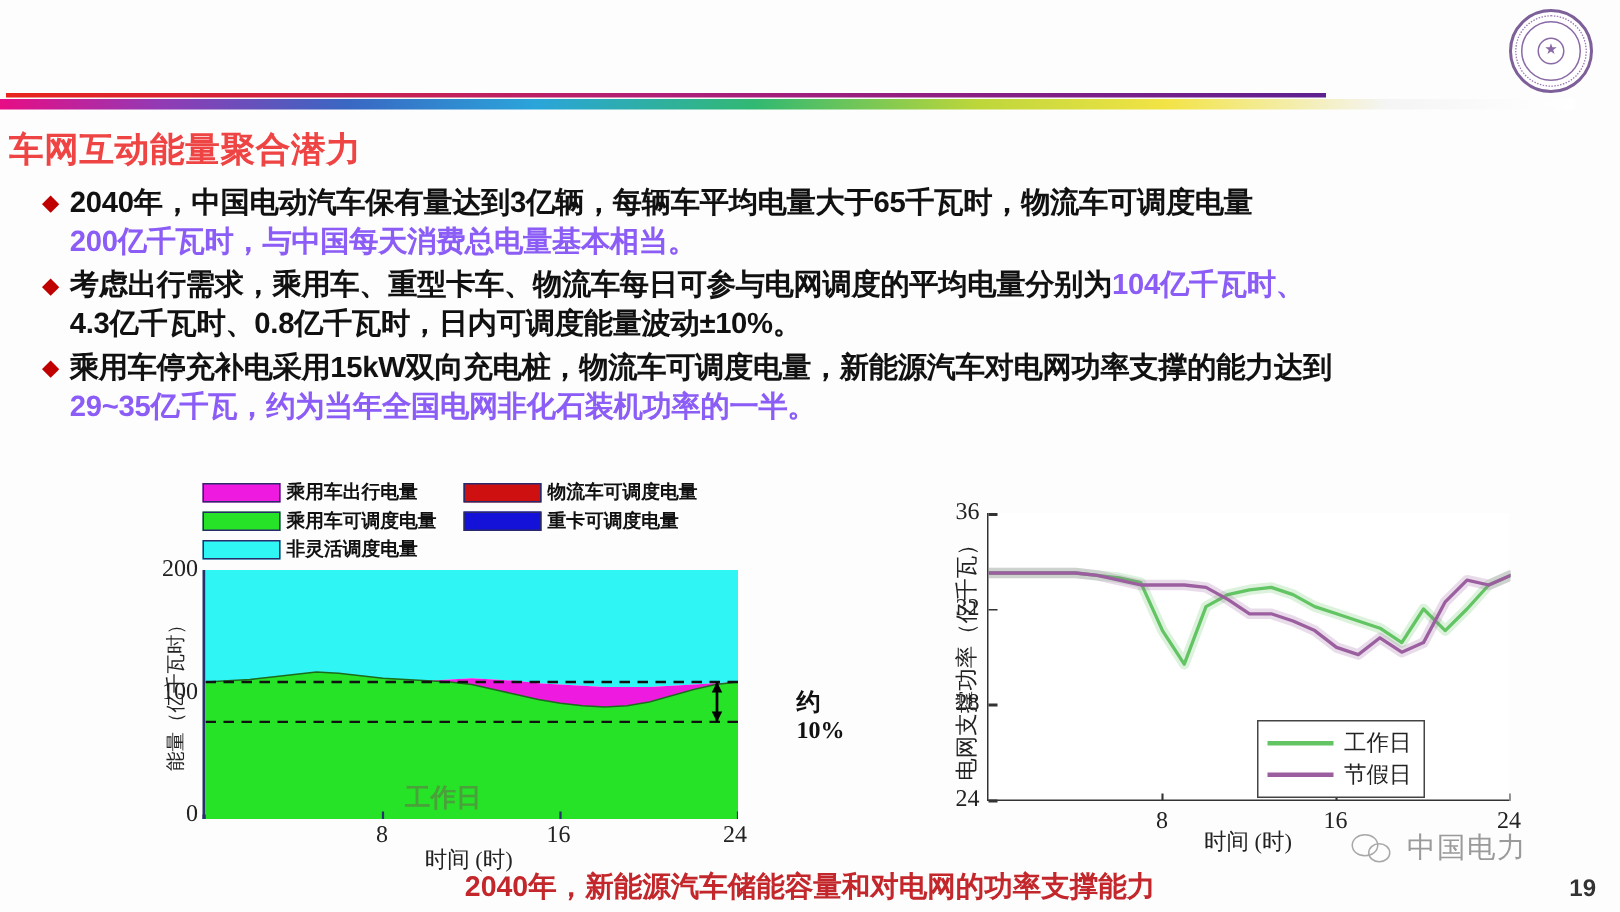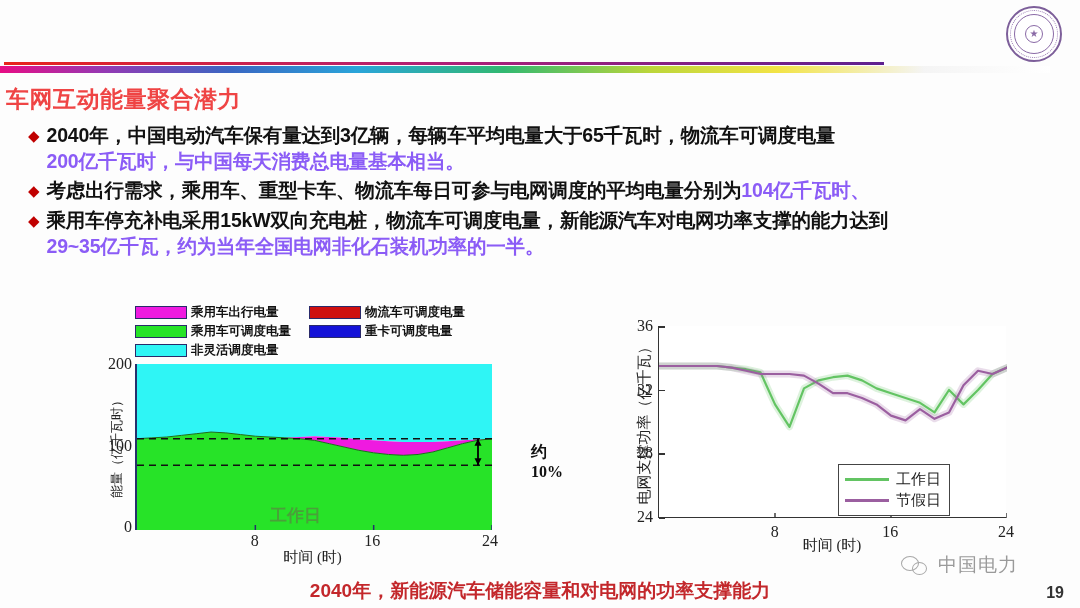--- a/index.html
+++ b/index.html
@@ -99,21 +99,21 @@
     margin-top: 1px;
   }
   .bullet-text {
     font-size: 19.5px; font-weight: bold; color: #111;
     line-height: 26px;
     letter-spacing: -.2px;
   }
   .hl { color: #8b5cf6; }
 
   
-  #charts { position: absolute; left: 0; top: 296px; width: 1080px; height: 275px; }
+  #charts { position: absolute; left: 0; top: 312px; width: 1080px; height: 275px; }
 
   .chart-box { position: absolute; }
 
   
   #chart-left { left: 55px; top: 0px; width: 500px; height: 275px; }
 
   #legend-left {
     position: absolute; left: 80px; top: 8px;
     width: 330px;
     display: grid;
@@ -262,20 +262,21 @@
       <span class="bullet-text">
         <span>2040年，中国电动汽车保有量达到3亿辆，每辆车平均电量大于65千瓦时，物流车可调度电量</span><br>
         <span class="hl">200亿千瓦时，与中国每天消费总电量基本相当。</span>
       </span>
     </div>
 
     <div class="bullet-row">
       <span class="diamond">◆</span>
       <span class="bullet-text">
         <span>考虑出行需求，乘用车、重型卡车、物流车每日可参与电网调度的平均电量分别为</span><span class="hl">104亿千瓦时、</span><br>
+        <span>4.3亿千瓦时、0.8亿千瓦时，日内可调度能量波动±10%。</span>
       </span>
     </div>
 
     <div class="bullet-row">
       <span class="diamond">◆</span>
       <span class="bullet-text">
         <span>乘用车停充补电采用15kW双向充电桩，物流车可调度电量，新能源汽车对电网功率支撑的能力达到</span><br>
         <span class="hl">29~35亿千瓦，约为当年全国电网非化石装机功率的一半。</span>
       </span>
     </div>

